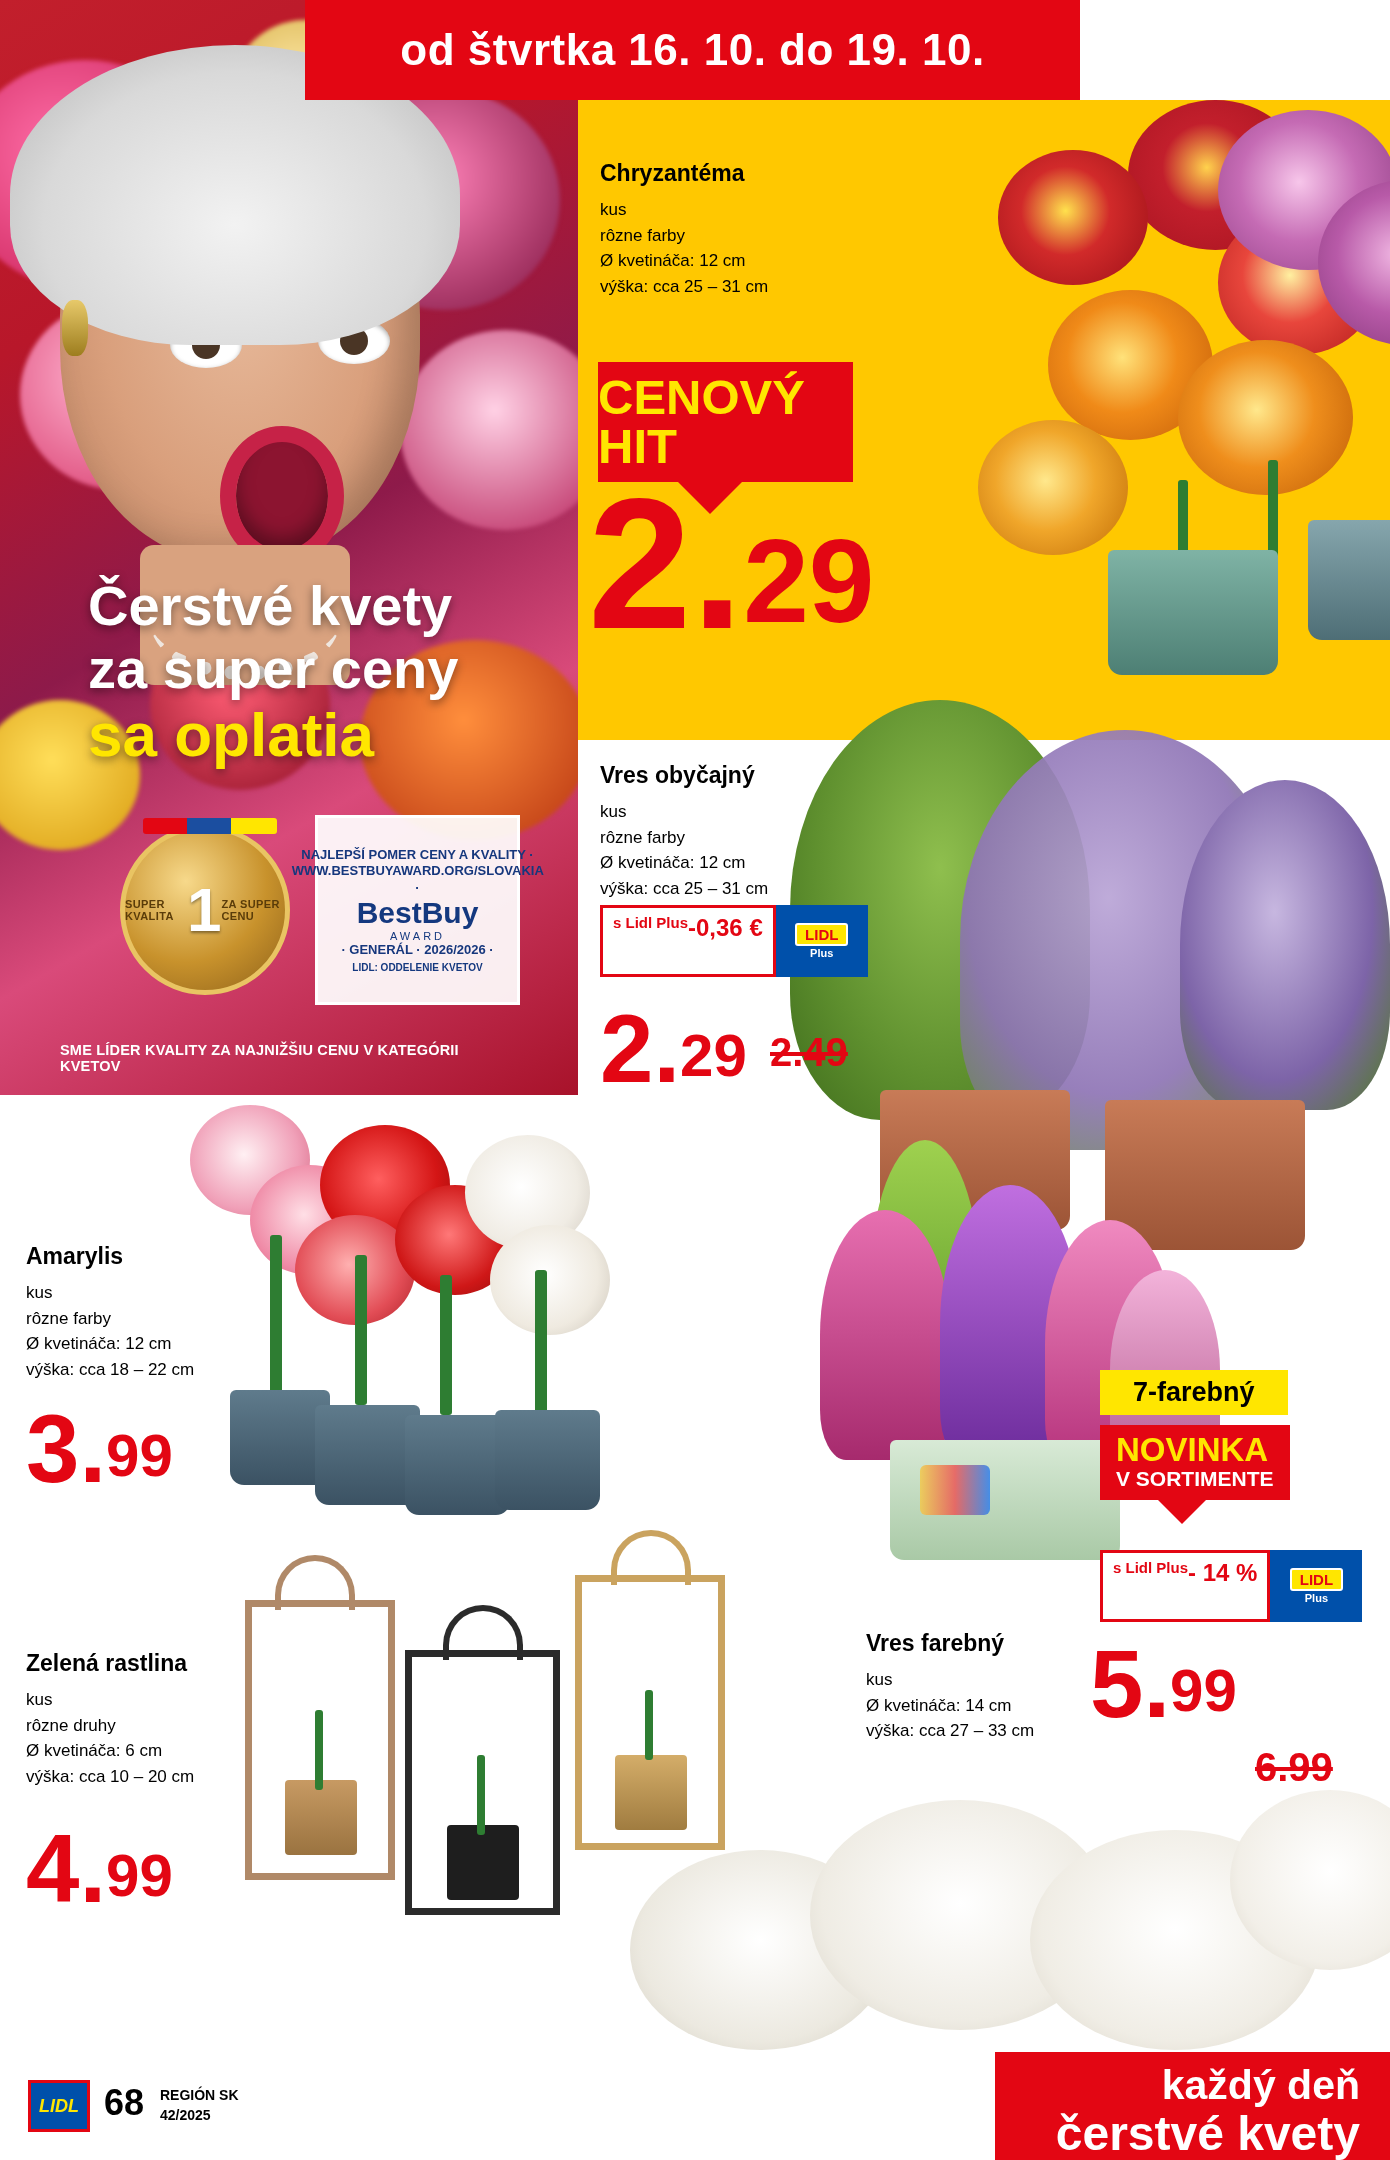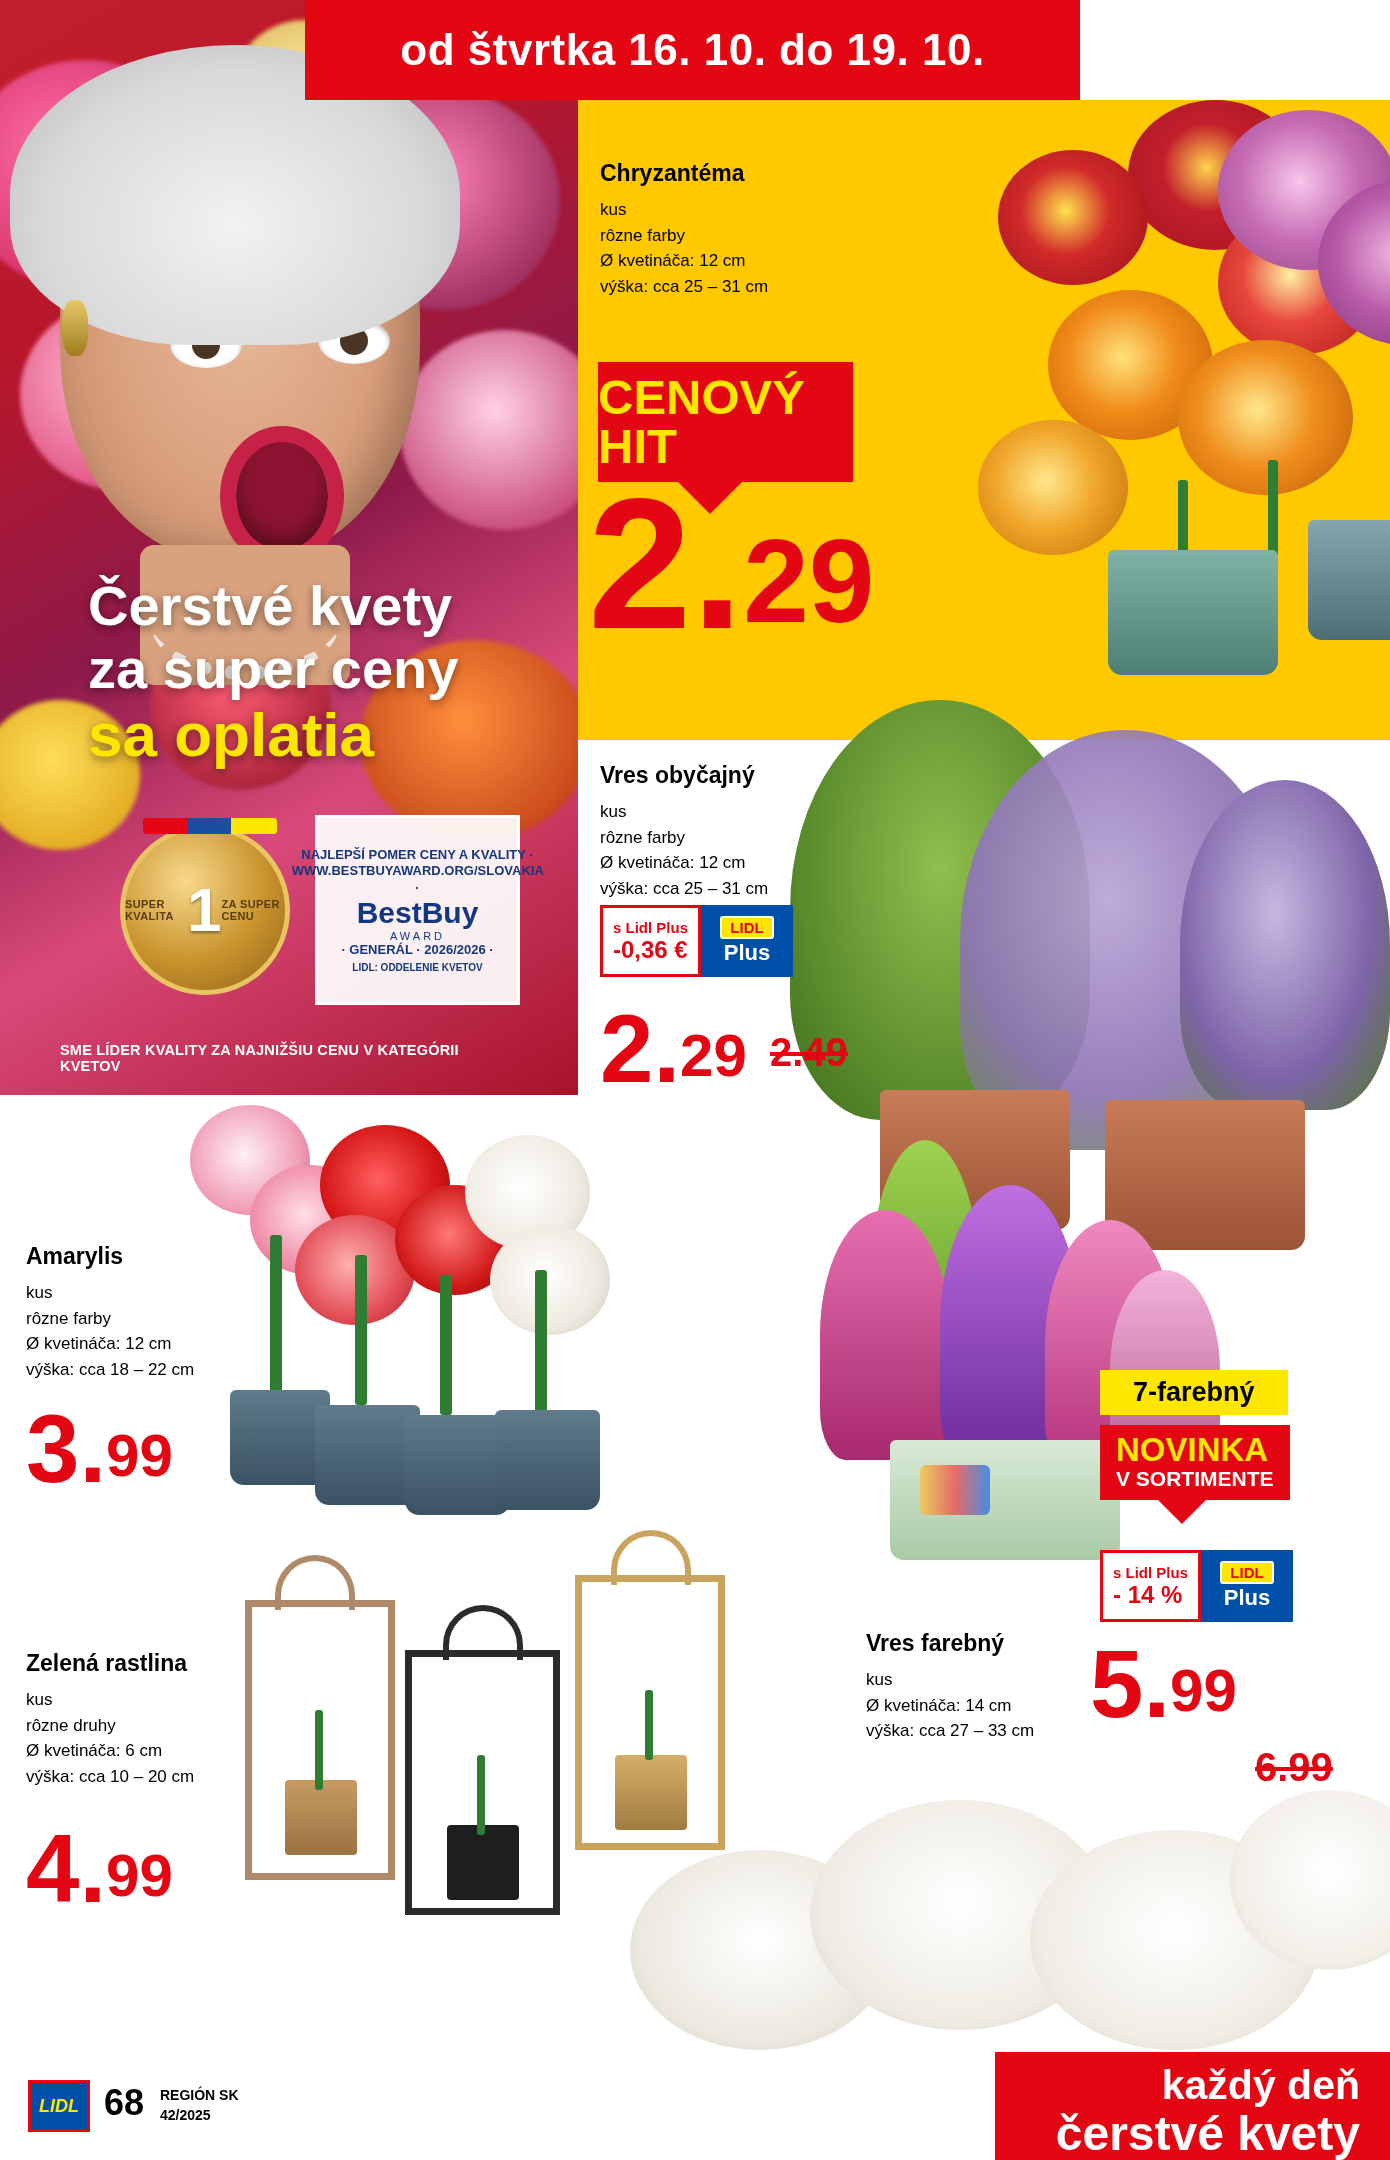--- a/index.html
+++ b/index.html
@@ -117,31 +117,31 @@
   }
   .vres .info{position:absolute;left:22px;top:22px;}
   .vres .info h3{font-size:23px;font-weight:bold;margin-bottom:10px;}
   .vres .info p{font-size:17px;line-height:1.5;}
 
   .plus-badge{
     position:absolute;display:flex;align-items:stretch;height:72px;z-index:14;
   }
   .plus-badge .disc{
     background:#fff;border:3px solid #e30613;color:#e30613;font-weight:bold;
-    padding:6px 10px;display:flex;flex-direction:column;justify-content:center;line-height:1.15;
+    padding:6px 10px;display:flex;flex-direction:row;justify-content:center;line-height:1.15;
   }
   .plus-badge .disc .s{font-size:15px;}
   .plus-badge .disc .v{font-size:24px;}
   .plus-badge .pl{
     background:#0050aa;color:#fff;width:92px;display:flex;flex-direction:column;align-items:center;justify-content:center;
   }
   .plus-badge .pl .lidl{
     background:#ffe600;color:#e30613;font-weight:bold;font-size:15px;border-radius:3px;padding:1px 8px;border:2px solid #fff;
   }
-  .plus-badge .pl .pw{font-size:22px;font-weight:bold;margin-top:1px;}
+  .plus-badge .pl .pw{font-size:11px;font-weight:bold;margin-top:1px;}
 
   .price-big{position:absolute;color:#e30613;font-weight:bold;line-height:.82;}
   .price-big .int{font-size:96px;}
   .price-big .dec{font-size:60px;vertical-align:super;}
   .price-old{position:absolute;color:#e30613;font-size:40px;font-weight:bold;text-decoration:line-through;}
 
   
   .amar-info{position:absolute;left:26px;top:1215px;}
   .amar-info h3{font-size:23px;font-weight:bold;margin-bottom:10px;margin-top:28px;}
   .amar-info p{font-size:17px;line-height:1.5;}

